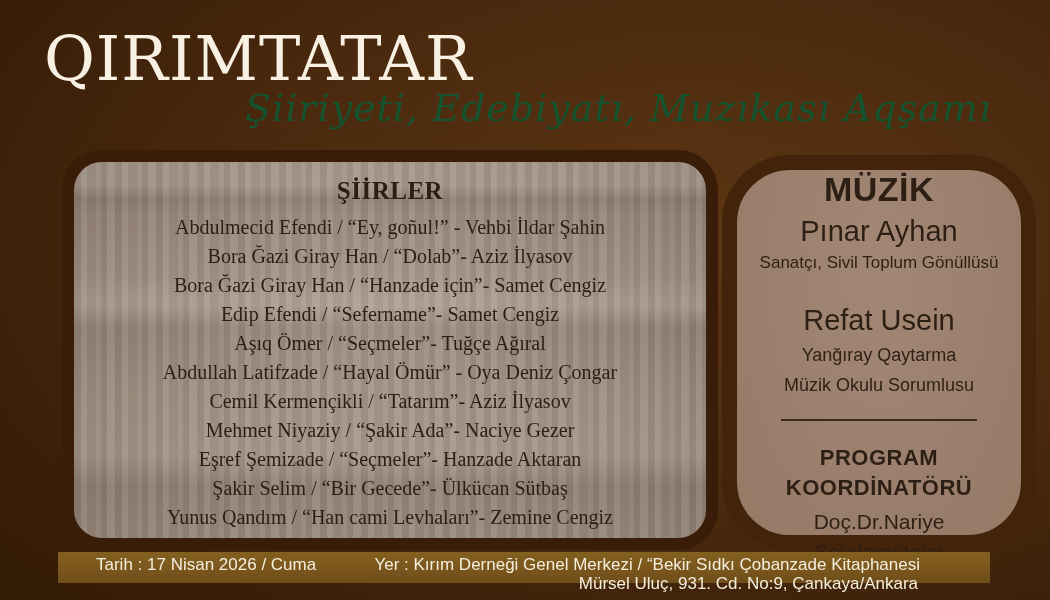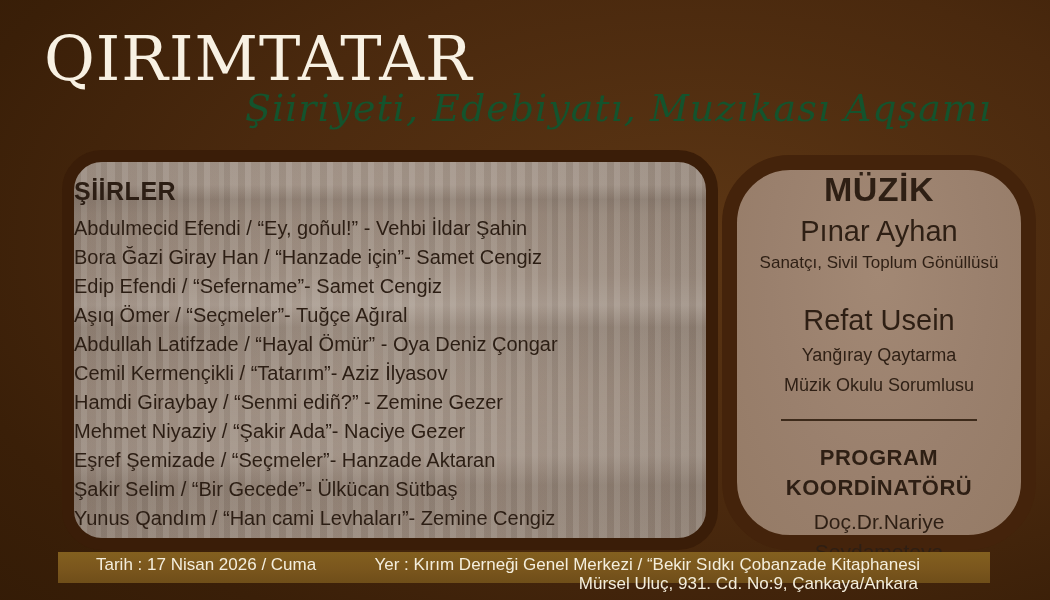--- a/index.html
+++ b/index.html
@@ -30,21 +30,21 @@
     background-image:
       radial-gradient(ellipse at 50% 45%, rgba(255,252,245,0.14) 0%, rgba(255,255,255,0.04) 55%, rgba(0,0,0,0.06) 100%),
       linear-gradient(180deg, rgba(255,255,255,0.10) 0%, rgba(255,255,255,0.10) 6%, rgba(0,0,0,0.07) 10%, rgba(0,0,0,0.02) 14%, rgba(255,255,255,0.03) 30%, rgba(255,255,255,0.12) 38%, rgba(0,0,0,0.06) 44%, rgba(255,255,255,0.02) 60%, rgba(255,255,255,0.09) 78%, rgba(0,0,0,0.05) 86%, rgba(255,255,255,0.03) 100%),
       repeating-linear-gradient(90deg,
         rgba(70,45,28,0.10) 0px, rgba(70,45,28,0.10) 7px,
         rgba(255,250,240,0.07) 7px, rgba(255,250,240,0.07) 13px,
         rgba(95,60,40,0.08) 13px, rgba(95,60,40,0.08) 22px,
         rgba(255,255,255,0.03) 22px, rgba(255,255,255,0.03) 27px,
         rgba(45,28,16,0.09) 27px, rgba(45,28,16,0.09) 33px,
         rgba(255,250,238,0.06) 33px, rgba(255,250,238,0.06) 41px);
-    color:#2c1e14;
+    color:#2c1e14;text-align:center;font-family:Liberation Serif, serif;
   }
   .poems-heading{
     margin-top:15px;font-size:25px;font-weight:bold;letter-spacing:0.5px;
   }
   .poems-list{margin-top:8px;}
   .poem-line{font-size:20px;line-height:29px;white-space:nowrap;}
   
   .music-panel{
     position:absolute;left:722px;top:155px;width:314px;height:395px;
     box-sizing:border-box;border:15px solid #44230b;border-radius:68px;
@@ -78,26 +78,26 @@
 </head>
 <body>
 
 <div class="title">QIRIMTATAR</div>
 <div class="subtitle">Şiiriyeti, Edebiyatı, Muzıkası Aqşamı</div>
 
 <div class="poems-panel">
   <div class="poems-heading">ŞİİRLER</div>
   <div class="poems-list">
     <div class="poem-line">Abdulmecid Efendi / “Ey, goñul!” - Vehbi İldar Şahin</div>
+    <div class="poem-line">Bora Ğazi Giray Han / “Dolab”- Aziz İlyasov</div>
     <div class="poem-line">Bora Ğazi Giray Han / “Hanzade için”- Samet Cengiz</div>
     <div class="poem-line">Edip Efendi / “Sefername”- Samet Cengiz</div>
     <div class="poem-line">Aşıq Ömer / “Seçmeler”- Tuğçe Ağıral</div>
     <div class="poem-line">Abdullah Latifzade / “Hayal Ömür” - Oya Deniz Çongar</div>
     <div class="poem-line">Cemil Kermençikli / “Tatarım”- Aziz İlyasov</div>
-    <div class="poem-line">Hamdi Giraybay / “Senmi ediñ?” - Zemine Gezer</div>
     <div class="poem-line">Mehmet Niyaziy / “Şakir Ada”- Naciye Gezer</div>
     <div class="poem-line">Eşref Şemizade / “Seçmeler”- Hanzade Aktaran</div>
     <div class="poem-line">Şakir Selim / “Bir Gecede”- Ülkücan Sütbaş</div>
     <div class="poem-line">Yunus Qandım / “Han cami Levhaları”- Zemine Cengiz</div>
   </div>
 </div>
 
 <div class="music-panel">
   <div class="music-heading">MÜZİK</div>
   <div class="performer-1">

